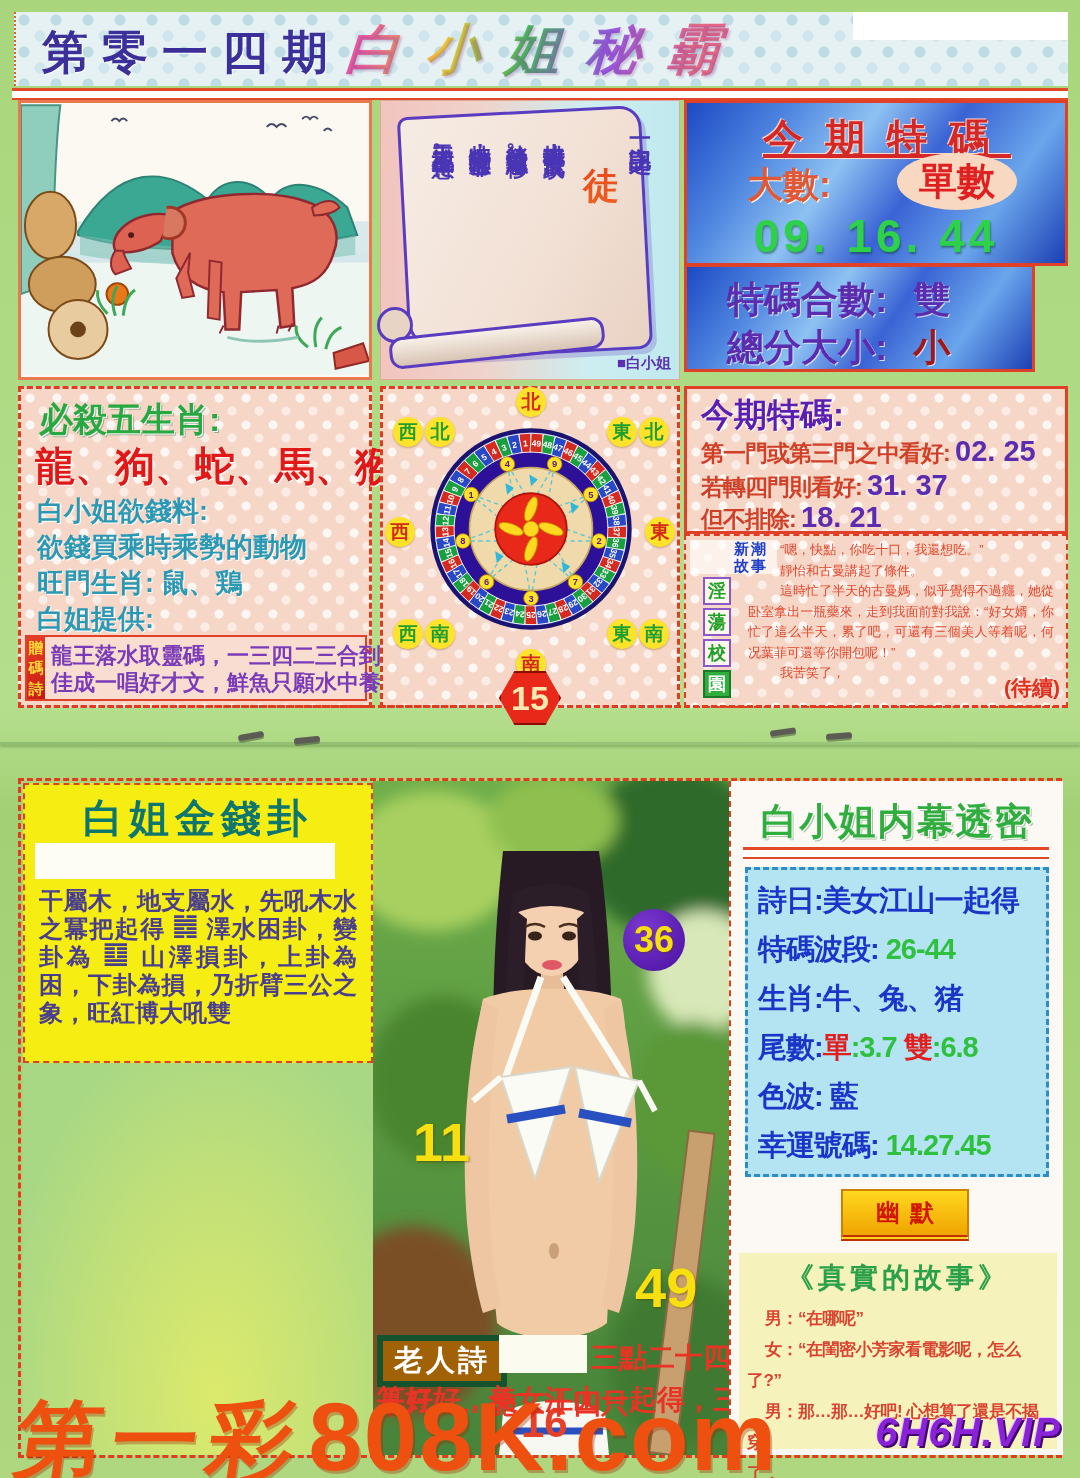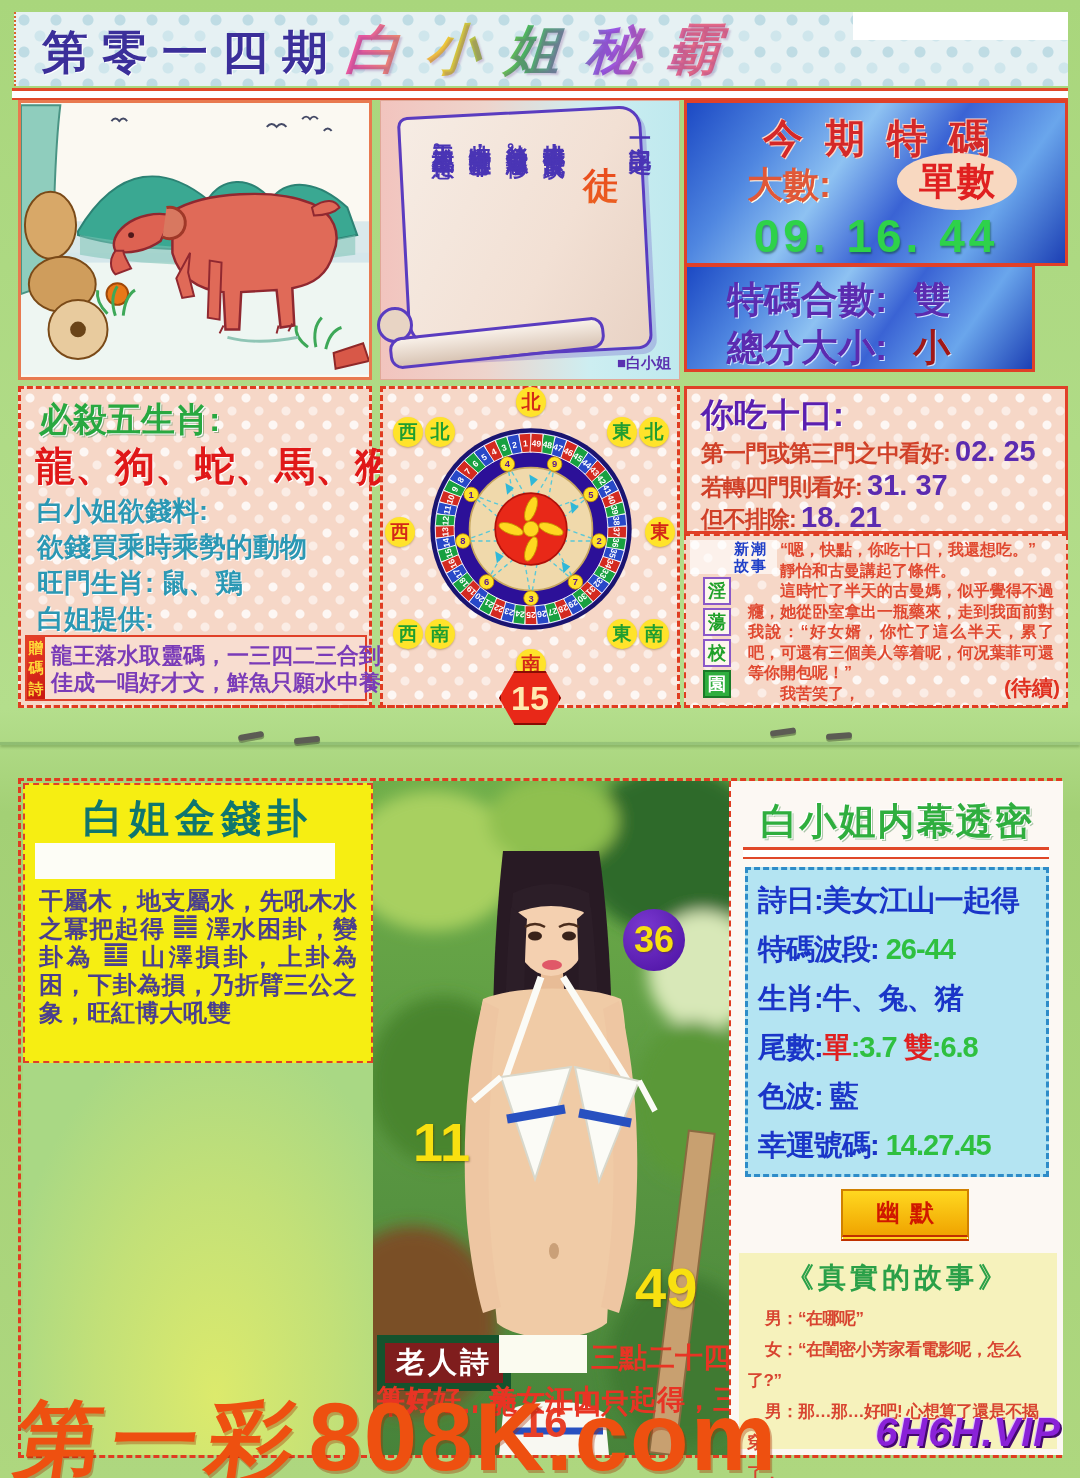--- a/index.html
+++ b/index.html
@@ -35,21 +35,21 @@
   #scroll-text{left:40px;top:26px;height:190px;writing-mode:vertical-rl;text-orientation:upright;font-weight:bold;color:#4a35b5;}
   #scroll-text .col{margin-left:7px;font-size:22px;letter-spacing:2px;}
   #scroll-title{font-size:24px;letter-spacing:3px;}
   #scroll-word{display:block;margin-top:10px;font-size:36px;background:linear-gradient(180deg,#e83818,#f0a030);-webkit-background-clip:text;background-clip:text;color:transparent;font-weight:bold;}
   #scroll-sign{right:8px;bottom:6px;font-size:15px;font-weight:bold;color:#5a30b0;}
 
   
   .blue-water{background:linear-gradient(125deg,#1c49c4 0%,#4f86e0 22%,#8ec2f2 40%,#3a63d4 58%,#6aa6ec 78%,#1c3fb4 100%);}
   #spec-box1{left:672px;top:92px;width:384px;height:166px;border:3px solid #e04028;box-sizing:border-box;}
   #spec-box2{left:672px;top:256px;width:351px;height:108px;border:3px solid #e04028;box-sizing:border-box;}
-  #spec-title{width:100%;top:8px;text-align:center;font-size:40px;font-weight:bold;color:#d42828;letter-spacing:22px;text-indent:22px;text-shadow:1px 1px 0 #ffd8c8,-1px -1px 0 #ffd8c8;}
+  #spec-title{width:100%;top:8px;text-align:center;font-size:40px;font-weight:bold;color:#d42828;letter-spacing:22px;text-indent:22px;text-shadow:1px 1px 0 #ffd8c8,-1px -1px 0 #ffd8c8;text-decoration:underline;}
   #spec-big{left:60px;top:58px;font-size:36px;font-weight:bold;color:#e05838;text-shadow:1px 1px 0 #ffe;}
   #spec-big-badge{left:210px;top:50px;background:#f8d8c0;border-radius:50%;padding:3px 22px;font-size:38px;font-weight:bold;color:#e02020;}
   #spec-nums{width:100%;top:106px;text-align:center;font-size:46px;font-weight:bold;color:#2ed24a;letter-spacing:4px;text-shadow:1px 2px 2px rgba(0,60,20,.45);}
   .spec-line{left:40px;font-size:37px;font-weight:bold;color:#5b2bb0;text-shadow:1px 1px 0 #cfe2ff;}
   #spec-sum{top:8px;}
   #spec-size{top:56px;}
   .spec-val{margin-left:26px;}
   #spec-size .spec-val{color:#a01818;}
 
   
@@ -84,21 +84,21 @@
   .hot-line{left:14px;font-size:23px;font-weight:bold;color:#d04028;letter-spacing:-1px;white-space:nowrap;}
   .hot-line b{font-size:29px;color:#5b2bb0;letter-spacing:0;}
   #hot-l1{top:46px;}#hot-l2{top:80px;}#hot-l3{top:112px;}
 
   
   #story-panel{left:672px;top:526px;width:384px;height:174px;box-sizing:border-box;border-width:2px;}
   #story-tags{left:4px;top:4px;width:54px;}
   .tag-blue{width:52px;font-size:15px;font-weight:bold;color:#2040c8;background:rgba(255,255,255,.65);text-align:center;line-height:17px;letter-spacing:2px;padding-left:35px;}
   .tag-char{width:24px;height:24px;margin:3px auto 0;border:2px solid #8a58c8;background:#fdf6ee;color:#1fa028;font-size:18px;font-weight:bold;text-align:center;line-height:24px;}
   .tag-char:last-child{background:#2fae3e;color:#fff;border-color:#1a7a28;}
-  #story-body{left:62px;top:4px;width:306px;height:160px;font-size:16px;font-weight:bold;color:#e04830;line-height:20.5px;text-align:justify;}
+  #story-body{left:62px;top:4px;width:306px;height:160px;font-size:13px;font-weight:normal;color:#e04830;line-height:20.5px;text-align:justify;}
   #story-body p{margin:0;text-indent:32px;}
   #story-cont{right:6px;bottom:4px;font-size:21px;font-weight:bold;color:#e03020;}
   #top-bottom-border{left:6px;top:697px;width:1050px;border-top:3px dashed #e03c20;}
 
   
   #fold{left:0;top:742px;width:1080px;height:3px;background:linear-gradient(90deg,#8fbd72,#9cc87e);box-shadow:0 2px 3px rgba(90,130,60,.5);}
   .staple{width:26px;height:6px;background:#5c5c54;border-radius:3px;box-shadow:0 2px 0 rgba(40,40,30,.4);}
   #st1{left:238px;top:733px;transform:rotate(-10deg);}
   #st2{left:294px;top:737px;transform:rotate(-6deg);}
   #st3{left:770px;top:729px;transform:rotate(-8deg);}
@@ -113,21 +113,21 @@
   #gua-green{left:2px;top:282px;width:350px;height:392px;background:radial-gradient(ellipse at 55% 85%,#dcea6c 0%,#c2e078 45%,#a9d884 80%);}
 
   
   #photo{left:352px;top:0px;width:356px;height:674px;overflow:hidden;background:#4e8f3a;}
   #photo svg{display:block;width:100%;height:100%;}
   .photo-num{position:absolute;font-weight:bold;color:#f8e010;text-shadow:1px 1px 2px rgba(80,60,0,.5);z-index:8;}
   #num36{left:250px;top:128px;width:62px;height:62px;border-radius:50%;background:radial-gradient(circle at 35% 30%,#7a38d0,#4a10a0);display:flex;align-items:center;justify-content:center;font-size:36px;}
   #num11{left:40px;top:330px;font-size:54px;}
   #num49{left:262px;top:474px;font-size:56px;}
   #num16{left:148px;top:618px;font-size:42px;color:#e84028;text-shadow:none;z-index:8;position:absolute;font-weight:bold;}
-  #elder-label{left:4px;top:554px;width:118px;height:40px;background:#7f1d1d;border:8px solid #14532d;color:#fff;font-size:29px;font-weight:bold;display:flex;align-items:center;justify-content:center;letter-spacing:3px;z-index:9;}
+  #elder-label{left:4px;top:554px;width:118px;height:40px;background:#a16207;border:6px solid #14532d;color:#fff;font-size:29px;font-weight:bold;display:flex;align-items:center;justify-content:center;letter-spacing:3px;z-index:9;}
   #elder-strip{left:126px;top:554px;width:88px;height:38px;background:#fbfbf0;z-index:9;}
   .elder-red{position:absolute;font-size:28px;font-weight:bold;color:#e83424;z-index:9;white-space:nowrap;}
   #elder-r1{left:218px;top:558px;}
   #elder-r2{left:4px;top:600px;}
   #elder-r3{left:4px;top:604px;}
 
   
   #inside-panel{left:708px;top:0px;width:334px;height:674px;background:#fcf8f3;border-left:2px dashed #e03c20;box-sizing:border-box;}
   #inside-title{width:100%;top:16px;text-align:center;font-size:37px;font-weight:bold;color:#2fae3e;letter-spacing:2px;text-shadow:1px 1px 0 #fff,2px 2px 0 rgba(20,100,30,.35),-1px -1px 0 #fff;}
   #inside-line{left:12px;top:66px;width:306px;}
@@ -525,21 +525,21 @@
           </div>
         <div class="dir-badge dir-green" id="dir-sw">
             <b>西</b>
             <b>南</b>
           </div>
       </div>
       <div class="abs" id="badge-15">15</div>
     </div>
 
     <div class="abs panel-pink" id="hot-panel">
-      <div class="abs" id="hot-title">你吃十口:</div>
+      <div class="abs" id="hot-title">今期特碼:</div>
       <div class="abs hot-line" id="hot-l1"><span>第一門或第三門之中看好:</span> <b>02. 25</b></div>
       <div class="abs hot-line" id="hot-l2"><span>若轉四門則看好:</span> <b>31. 37</b></div>
       <div class="abs hot-line" id="hot-l3"><span>但不排除:</span> <b>18. 21</b></div>
     </div>
 
     <div class="abs panel-pink dashed-red" id="story-panel">
       <div class="abs" id="story-tags">
         <div class="tag-blue">新潮</div>
         <div class="tag-blue">故事</div>
         <div class="tag-char">淫</div>

